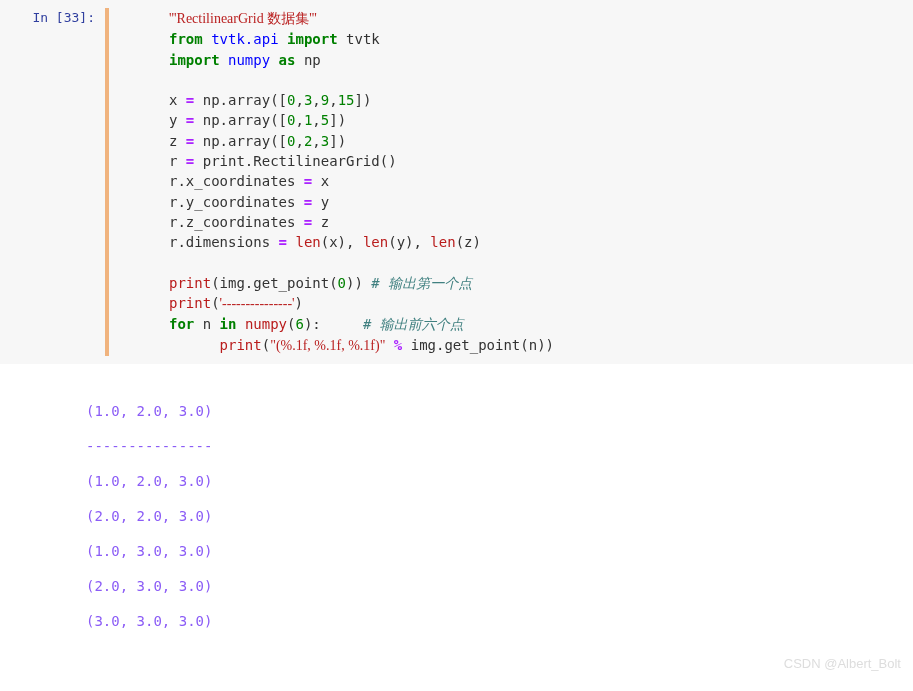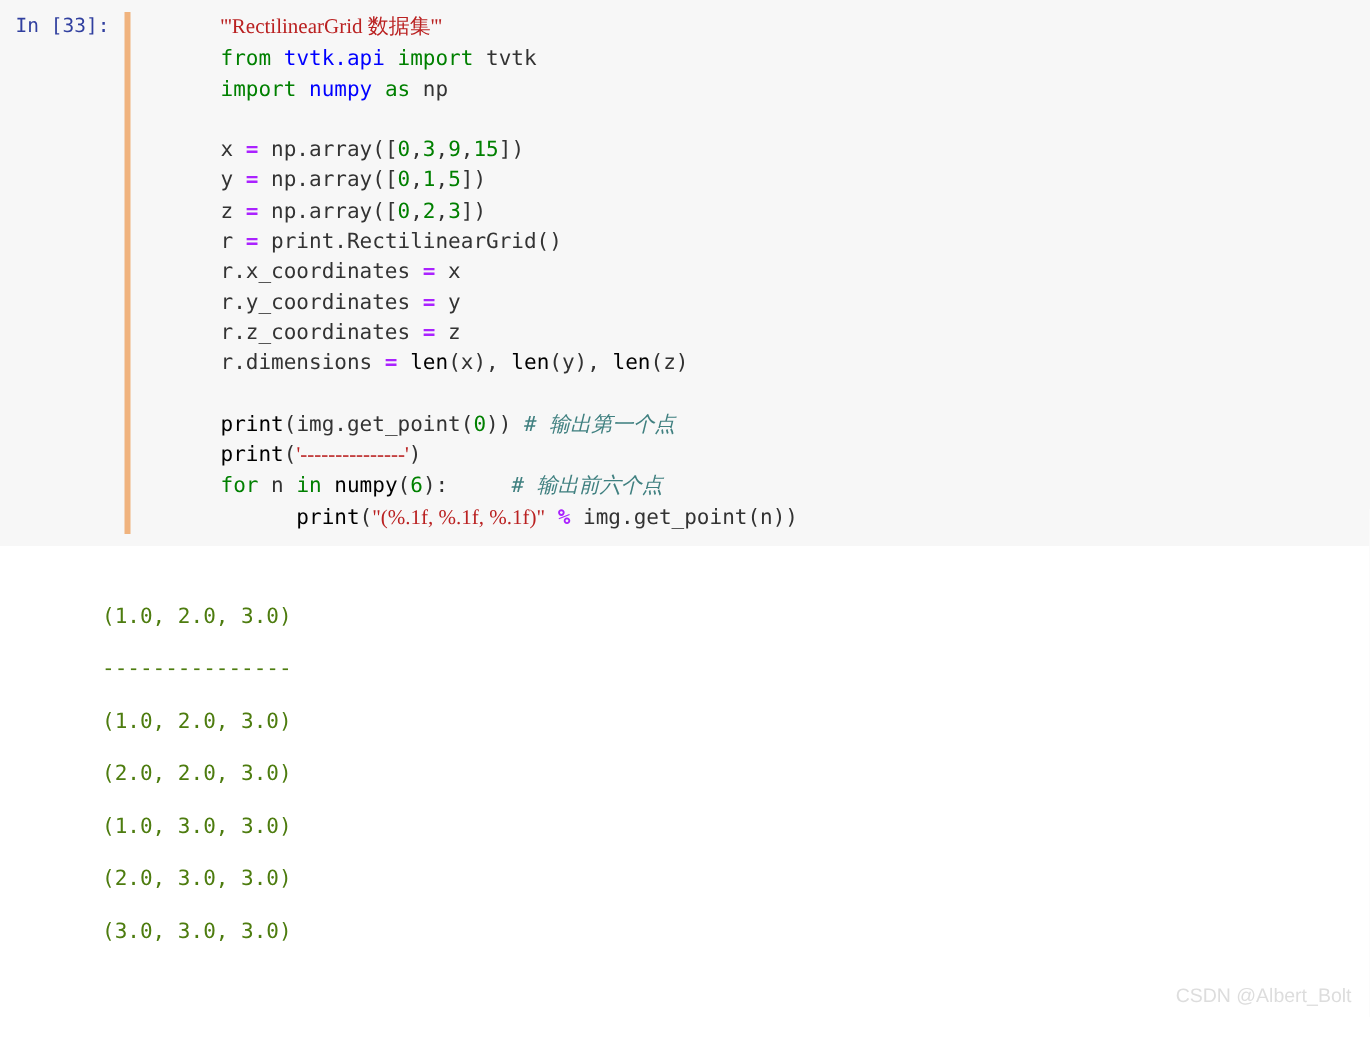--- a/index.html
+++ b/index.html
@@ -11,50 +11,50 @@
       height: 691px;
       overflow: hidden;
       position: relative;
     }
     .cell {
       display: flex;
       background: #f7f7f7;
       padding: 8px 0;
     }
     .prompt {
-      width: 83px;
+      width: 105px;
       flex-shrink: 0;
       text-align: right;
       padding-right: 10px;
       color: #303F9F;
       font-size: 13px;
       padding-top: 2px;
     }
     .bar {
       width: 4px;
       flex-shrink: 0;
       background: #f0b37e;
     }
     .code {
       padding-left: 60px;
       line-height: 1.45;
       white-space: pre;
       color: #333;
     }
     .output {
-      padding-left: 68px;
+      padding-left: 86px;
       padding-top: 30px;
       font-size: 14px;
       line-height: 2.5;
-      color: #4d7c0f;
+      color: #8b5cf6;
     }
     .c-str { color: #ba2121; font-family: Liberation Serif, serif; }
-    .c-kw { color: #008000; font-weight: normal; }
+    .c-kw { color: #008000; font-weight: bold; }
     .c-num { color: #008000; }
-    .c-builtin { color: #000000; }
+    .c-builtin { color: #b91c1c; }
     .c-fn { color: #0000ff; }
     .c-cmt { color: #408080; font-style: italic; text-align: right; }
     .c-purple { color: #aa22ff; font-weight: bold; }
     .watermark {
       position: absolute;
       bottom: 20px;
       right: 12px;
       color: #ddd;
       font-size: 13px;
       font-family: sans-serif;

